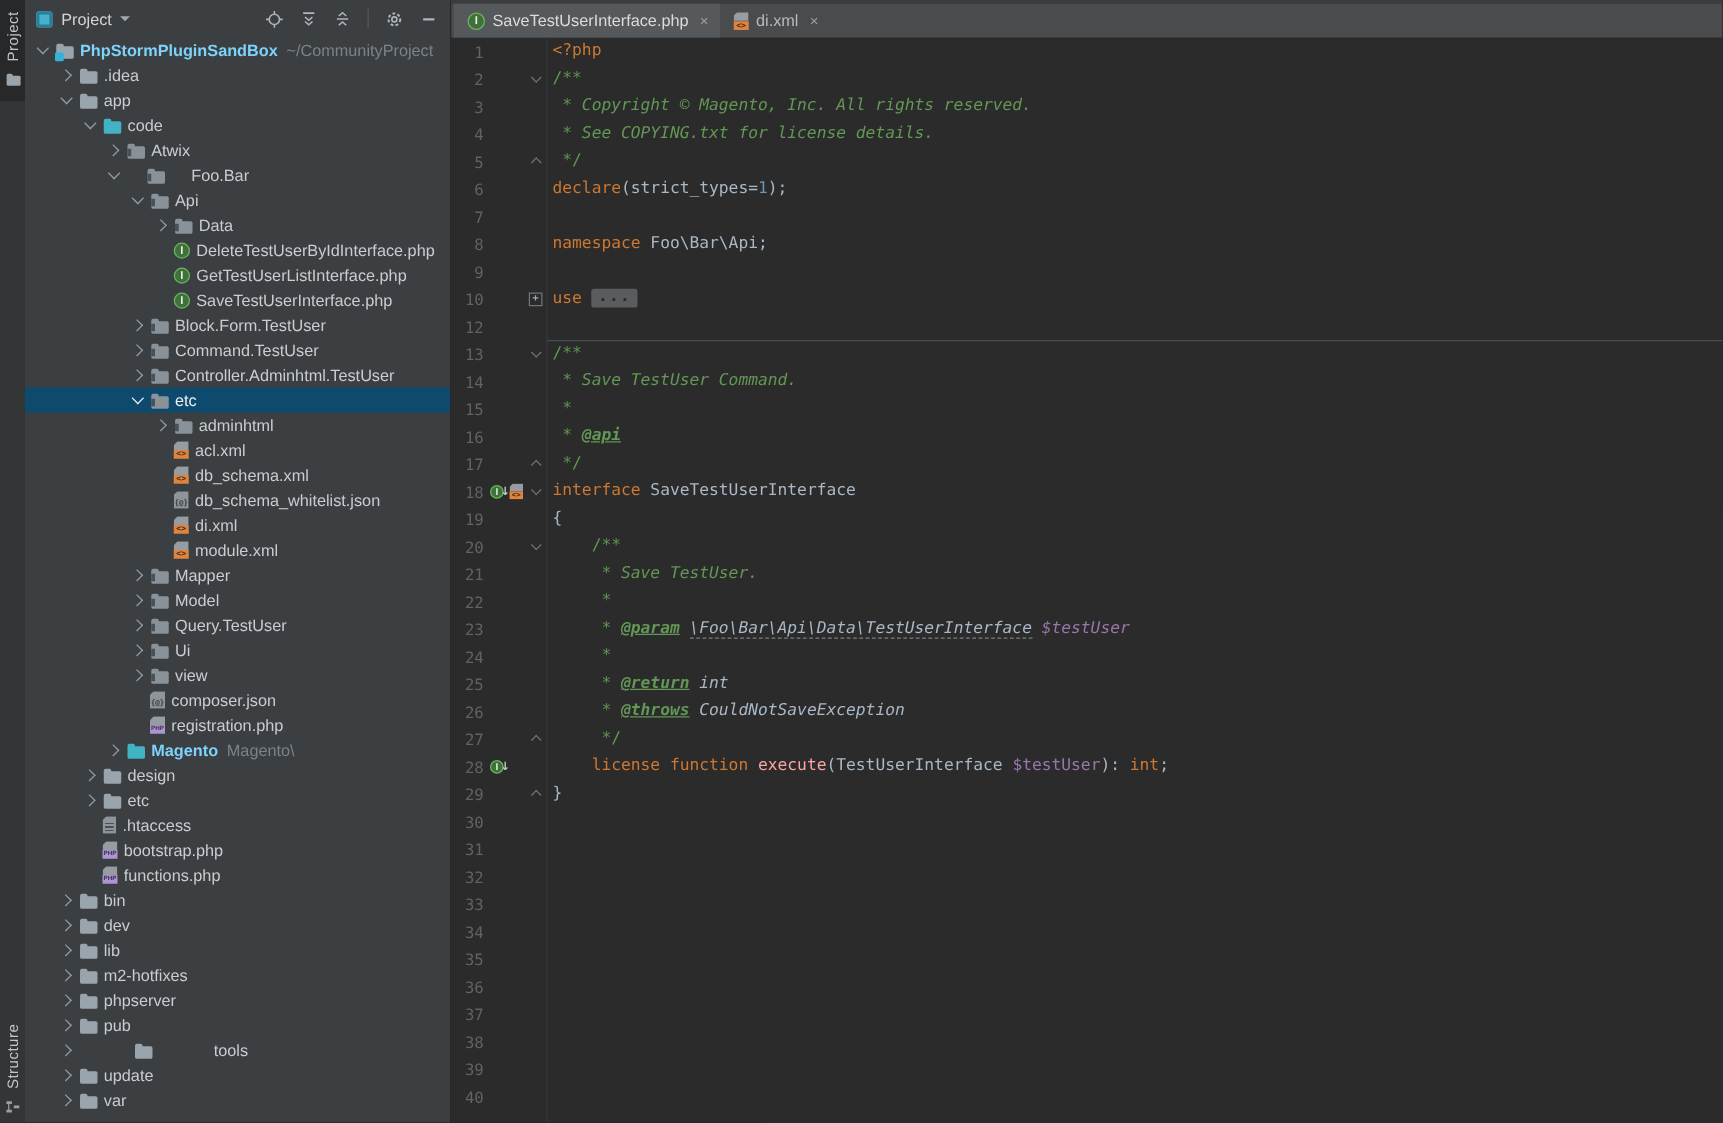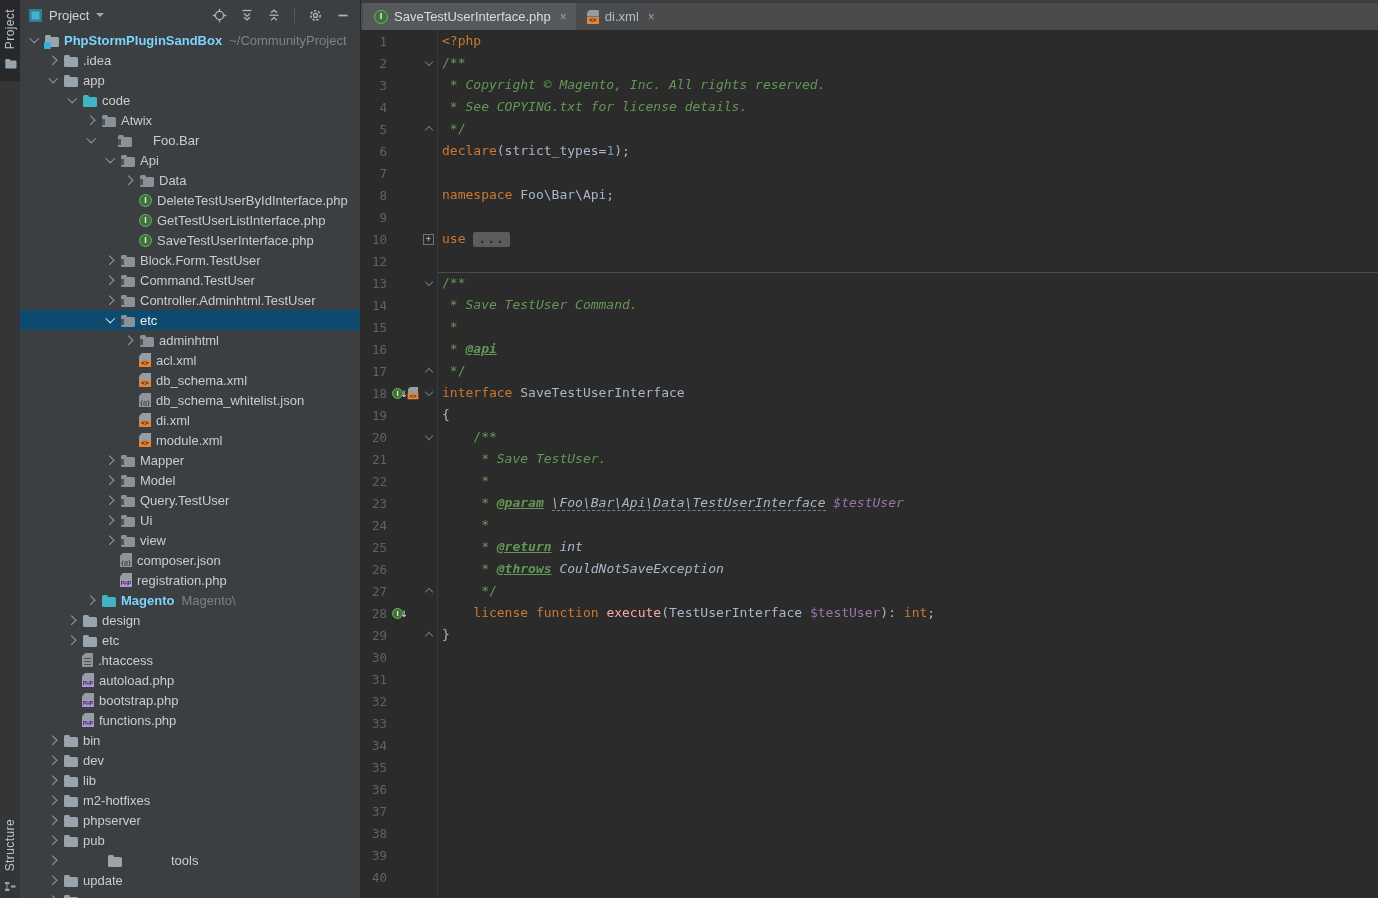--- a/index.html
+++ b/index.html
@@ -405,25 +405,20 @@
           <span class="tlabel">etc</span>
         </div>
         <div class="trow" style="padding-left: 42px;">
           <span class="chev"></span>
           <span class="fic ic-text"></span>
           <span class="tlabel">.htaccess</span>
         </div>
         <div class="trow" style="padding-left: 42px;">
           <span class="chev"></span>
           <span class="fic ic-php"></span>
-          <span class="tlabel">autoload.php</span>
-        </div>
-        <div class="trow" style="padding-left: 42px;">
-          <span class="chev"></span>
-          <span class="fic ic-php"></span>
           <span class="tlabel">bootstrap.php</span>
         </div>
         <div class="trow" style="padding-left: 42px;">
           <span class="chev"></span>
           <span class="fic ic-php"></span>
           <span class="tlabel">functions.php</span>
         </div>
         <div class="trow" style="padding-left: 23px;">
           <span class="chev">
             <i class="cv-r"></i>

